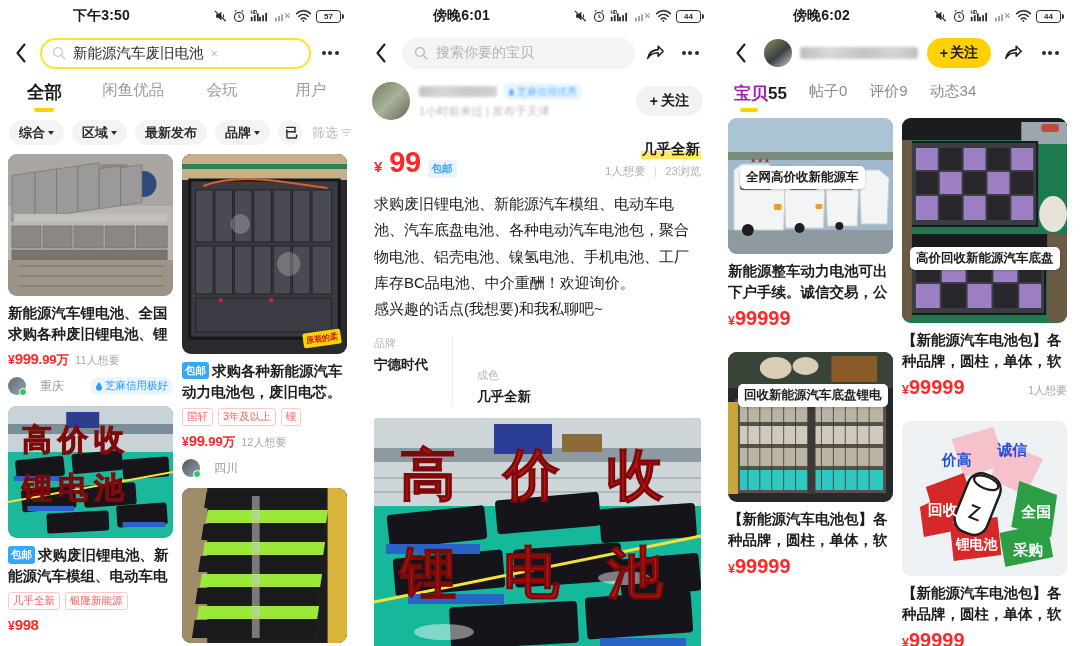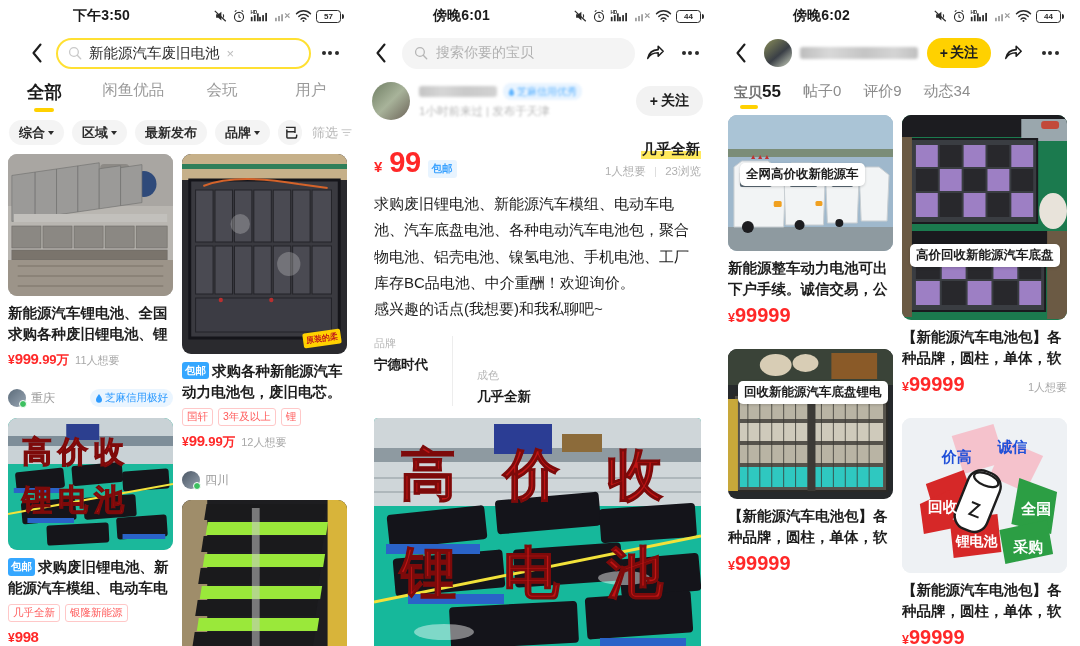--- a/index.html
+++ b/index.html
@@ -29,21 +29,21 @@
     width: 25px; height: 13px; border: 1.4px solid #2b2b2b; border-radius: 3.5px;
     font-size: 8px; font-weight: 700; color: #2b2b2b; display:flex;
     align-items:center; justify-content:center; position:relative;
   }
   .sb-batt:after {
     content:""; position:absolute; right:-4px; top:3.5px;
     width:2.5px; height:5px; background:#2b2b2b; border-radius:0 2px 2px 0;
   }
 
   
-  .searchbar { display:flex; align-items:center; height:42px; padding: 0 10px 0 22px; gap:4px;}
+  .searchbar { display:flex; align-items:center; height:42px; padding: 0 10px 0 6px; gap:4px;}
   .back-chev { width:30px; height:30px; display:flex; align-items:center; justify-content:center; }
   .search-pill {
     flex:1; height:31px; border:2px solid #ffe033; border-radius:16px;
     display:flex; align-items:center; padding:0 10px; gap:7px; background:#fff;
   }
   .search-pill .q { font-size:14.5px; color:#2b2b2b; font-weight:500; white-space:nowrap;}
   .clear-x { color:#bdbdbd; font-size:13px; line-height:1; }
   .dots-btn { width:30px; display:flex; align-items:center; justify-content:center; gap:2.5px;}
   .dot { width:4px; height:4px; border-radius:50%; background:#2b2b2b; }
 
@@ -76,21 +76,21 @@
                 border-radius:3px; padding:1.5px 3px; font-weight:700; vertical-align:2px; margin-right:3px;}
   .tagrow { display:flex; gap:5px; margin-top:6px; flex-wrap:wrap;}
   .tag { border:1px solid #ffc8c8; color:#ff5b5b; font-size:10.5px; border-radius:3px; padding:1px 4px; }
   .pricerow { display:flex; align-items:baseline; gap:6px; margin-top:6px; }
   .price { color:#ff2828; font-weight:800; display:flex; align-items:baseline;}
   .price .cny { font-size:12px; font-weight:700; }
   .price .int { font-size:15px; letter-spacing:-.4px;}
   .price .dec { font-size:13px; font-weight:700; }
   .price .unit { font-size:12.5px; font-weight:700; }
   .want { font-size:11px; color:#a8a8a8; }
-  .sellerrow { display:flex; align-items:center; gap:5px; margin-top:20px; }
+  .sellerrow { display:flex; align-items:center; gap:14px; margin-top:8px; }
   .avatar { width:18px;height:18px;border-radius:50%; background:#8a8f96; position:relative; flex:none;
             background-image:linear-gradient(135deg,#5b6b7a,#9aa7b4); }
   .avatar:after{content:"";position:absolute;right:-1px;bottom:-1px;width:6px;height:6px;border-radius:50%;background:#3dc060;border:1.2px solid #fff;}
   .loc { font-size:12px; color:#9c9c9c; }
   .credit { margin-left:auto; display:flex; align-items:center; gap:2px;
             background:#eaf5ff; color:#2e9bff; font-size:10.5px; border-radius:9px; padding:2px 5px; white-space:nowrap;}
 
   
   .d-searchbar { display:flex; align-items:center; height:42px; padding:0 10px 0 6px; gap:6px;}
   .d-pill { flex:1; height:31px; background:#f4f4f4; border-radius:16px; display:flex;
@@ -137,21 +137,21 @@
                background-image:linear-gradient(140deg,#8b8f5a,#3a3f46 55%,#cfd6c2); }
   .sh-name { flex:1; min-width:0; }
   .sh-blur { height:12px; width:118px; border-radius:3px;
              background:linear-gradient(90deg,#bdbdbd,#d8d8d8 25%,#c4c4c4 55%,#d4d4d4 80%,#c0c0c0);
              filter:blur(1.8px); }
   .follow-yellow { background:#ffd100; border-radius:16px; height:30px; padding:0 13px;
                    display:flex; align-items:center; gap:2px; font-size:14px; font-weight:800; color:#1d1d1d; flex:none;}
   .shop-tabs { display:flex; align-items:flex-start; gap:22px; padding:8px 14px 0 14px; }
   .sh-tab { position:relative; padding-bottom:9px; }
   .sh-tab .lb { font-size:15px; color:#8c8c8c; }
-  .sh-tab.active .lb { font-size:14px; color:#737373; font-weight:800; }
+  .sh-tab.active .lb { font-size:17px; color:#a21caf; font-weight:800; }
   .sh-tab.active:after { content:""; position:absolute; left:6px; bottom:2px;
                          width:18px; height:4px; background:#ffd100; border-radius:2px;}
   .shop-feed { padding:4px 8px 0 8px; display:flex; gap:9px; }
   .sh-title { font-size:14.5px; line-height:1.42; color:#1d1d1d; font-weight:600; margin-top:7px;
               display:-webkit-box; -webkit-line-clamp:2; -webkit-box-orient:vertical; overflow:hidden;}
   .sh-price { color:#ff2828; font-weight:800; font-size:20px; margin-top:5px; display:flex; align-items:baseline;}
   .sh-price .cny { font-size:12.5px; font-weight:700; }
 
   
   .ov-label {

